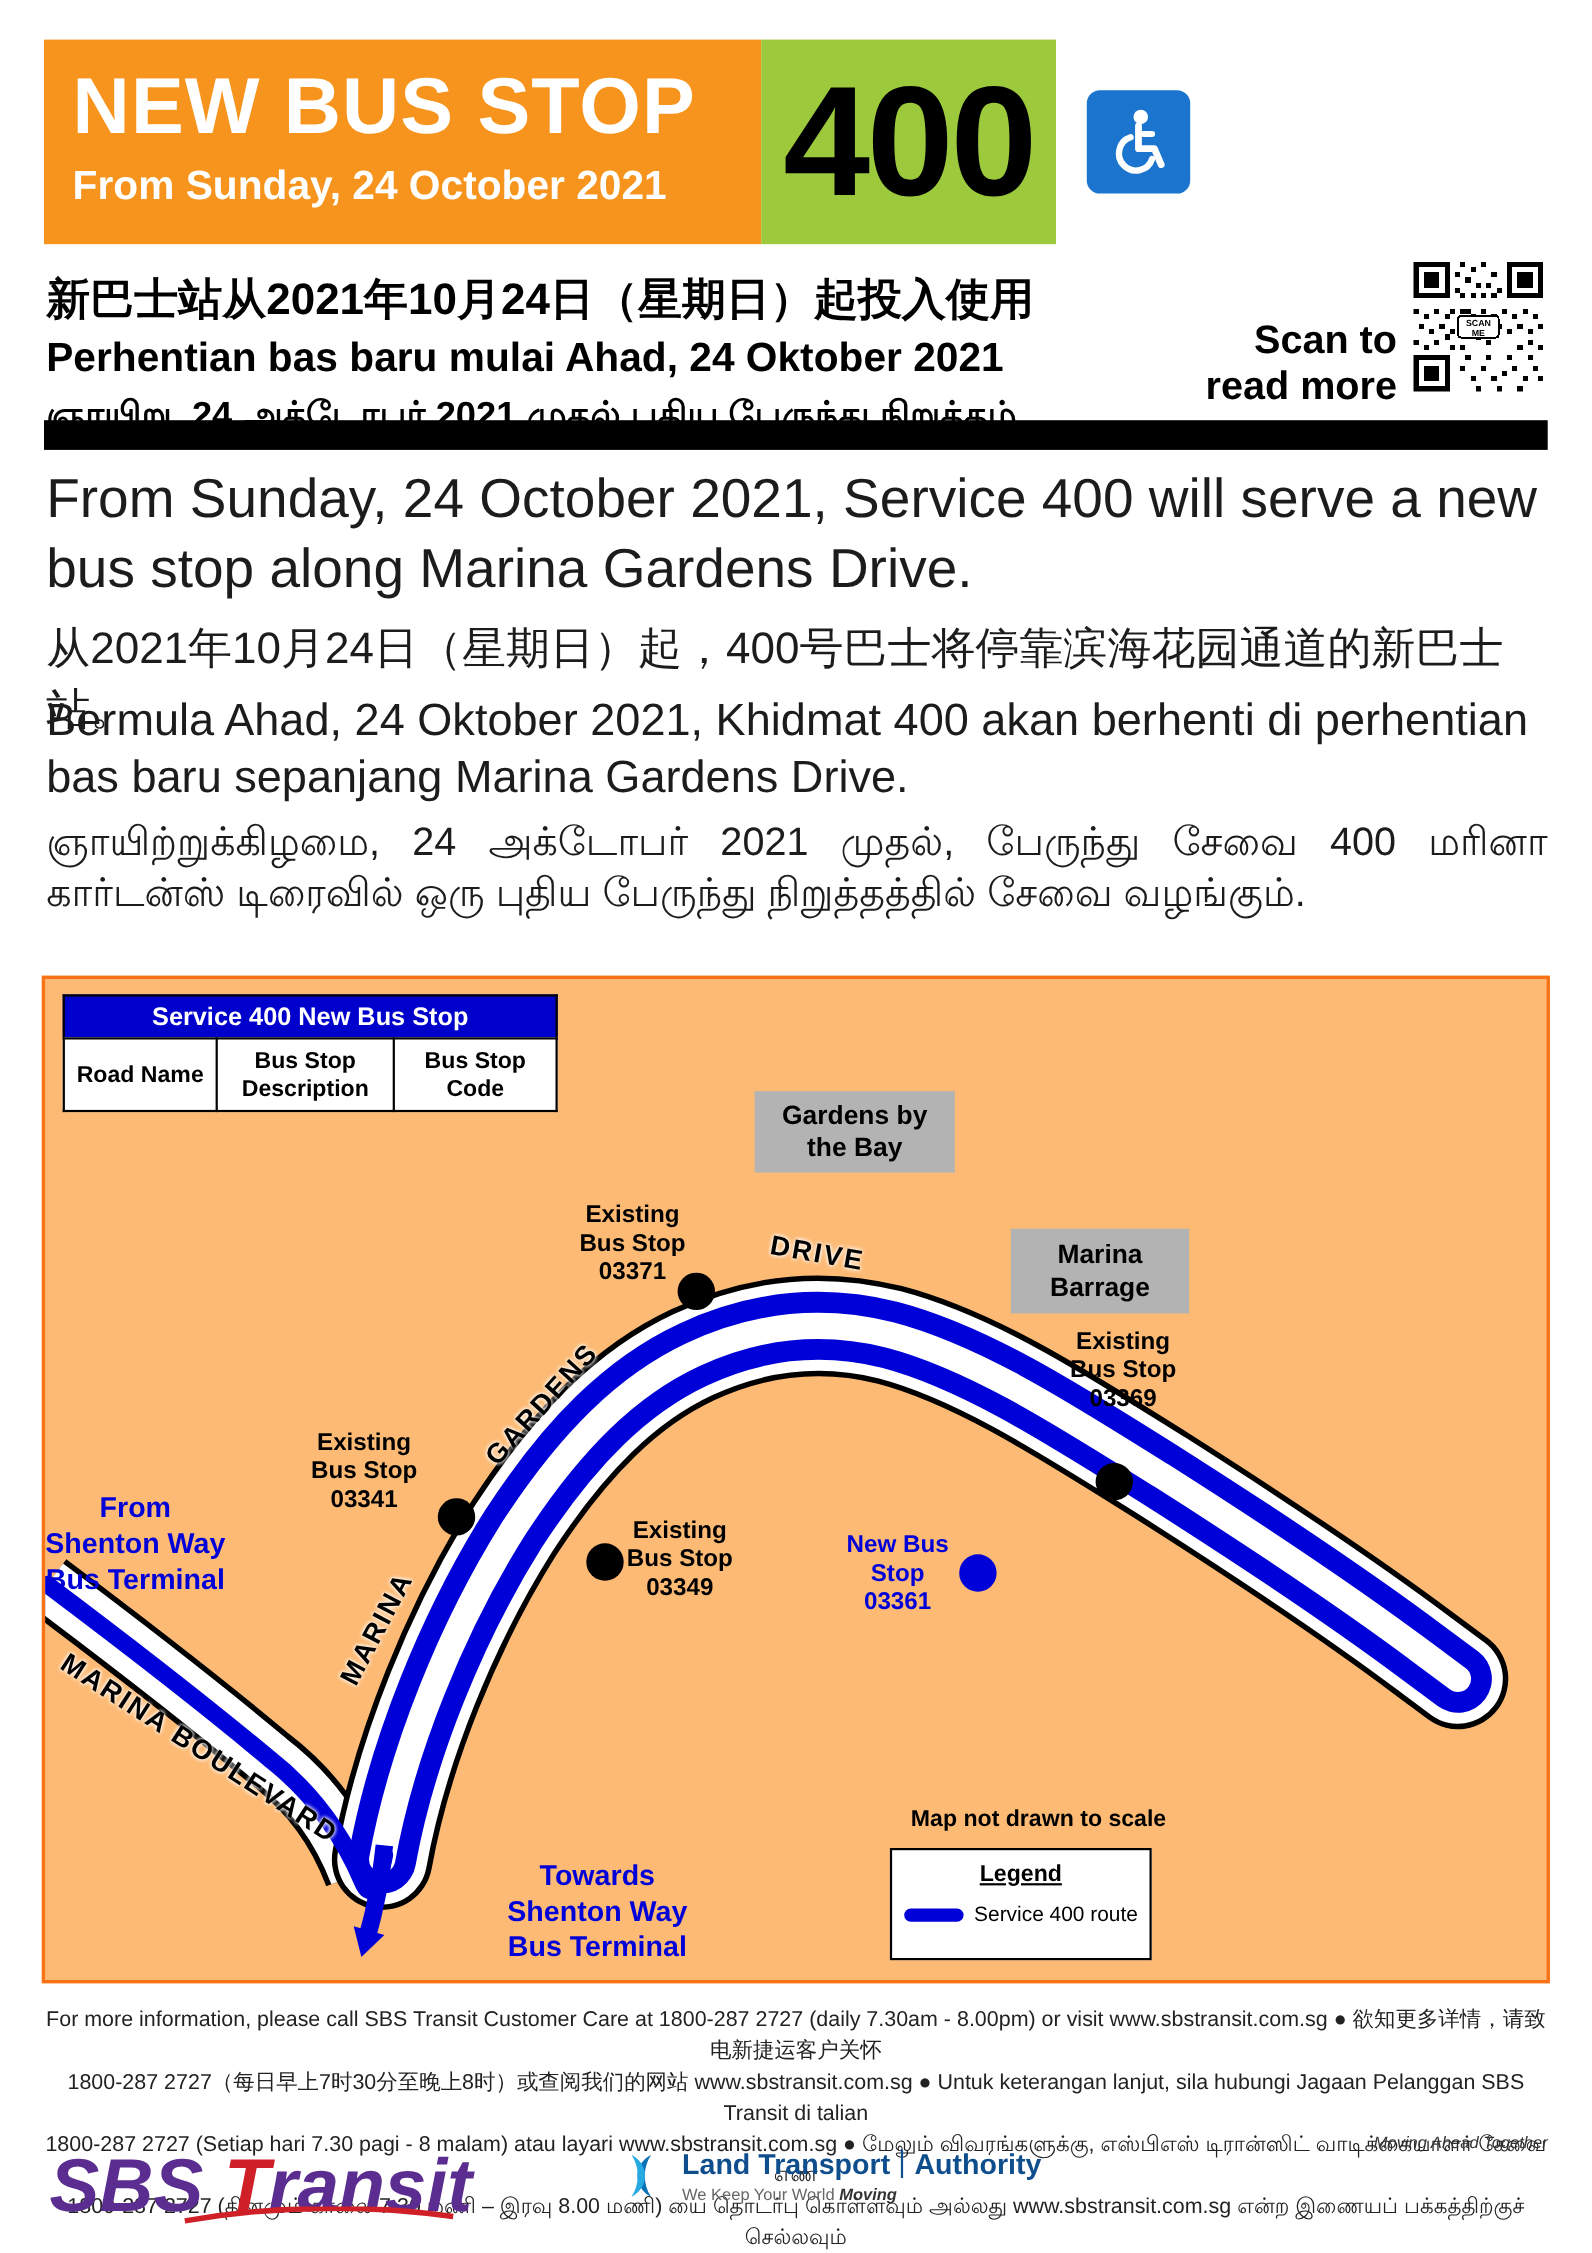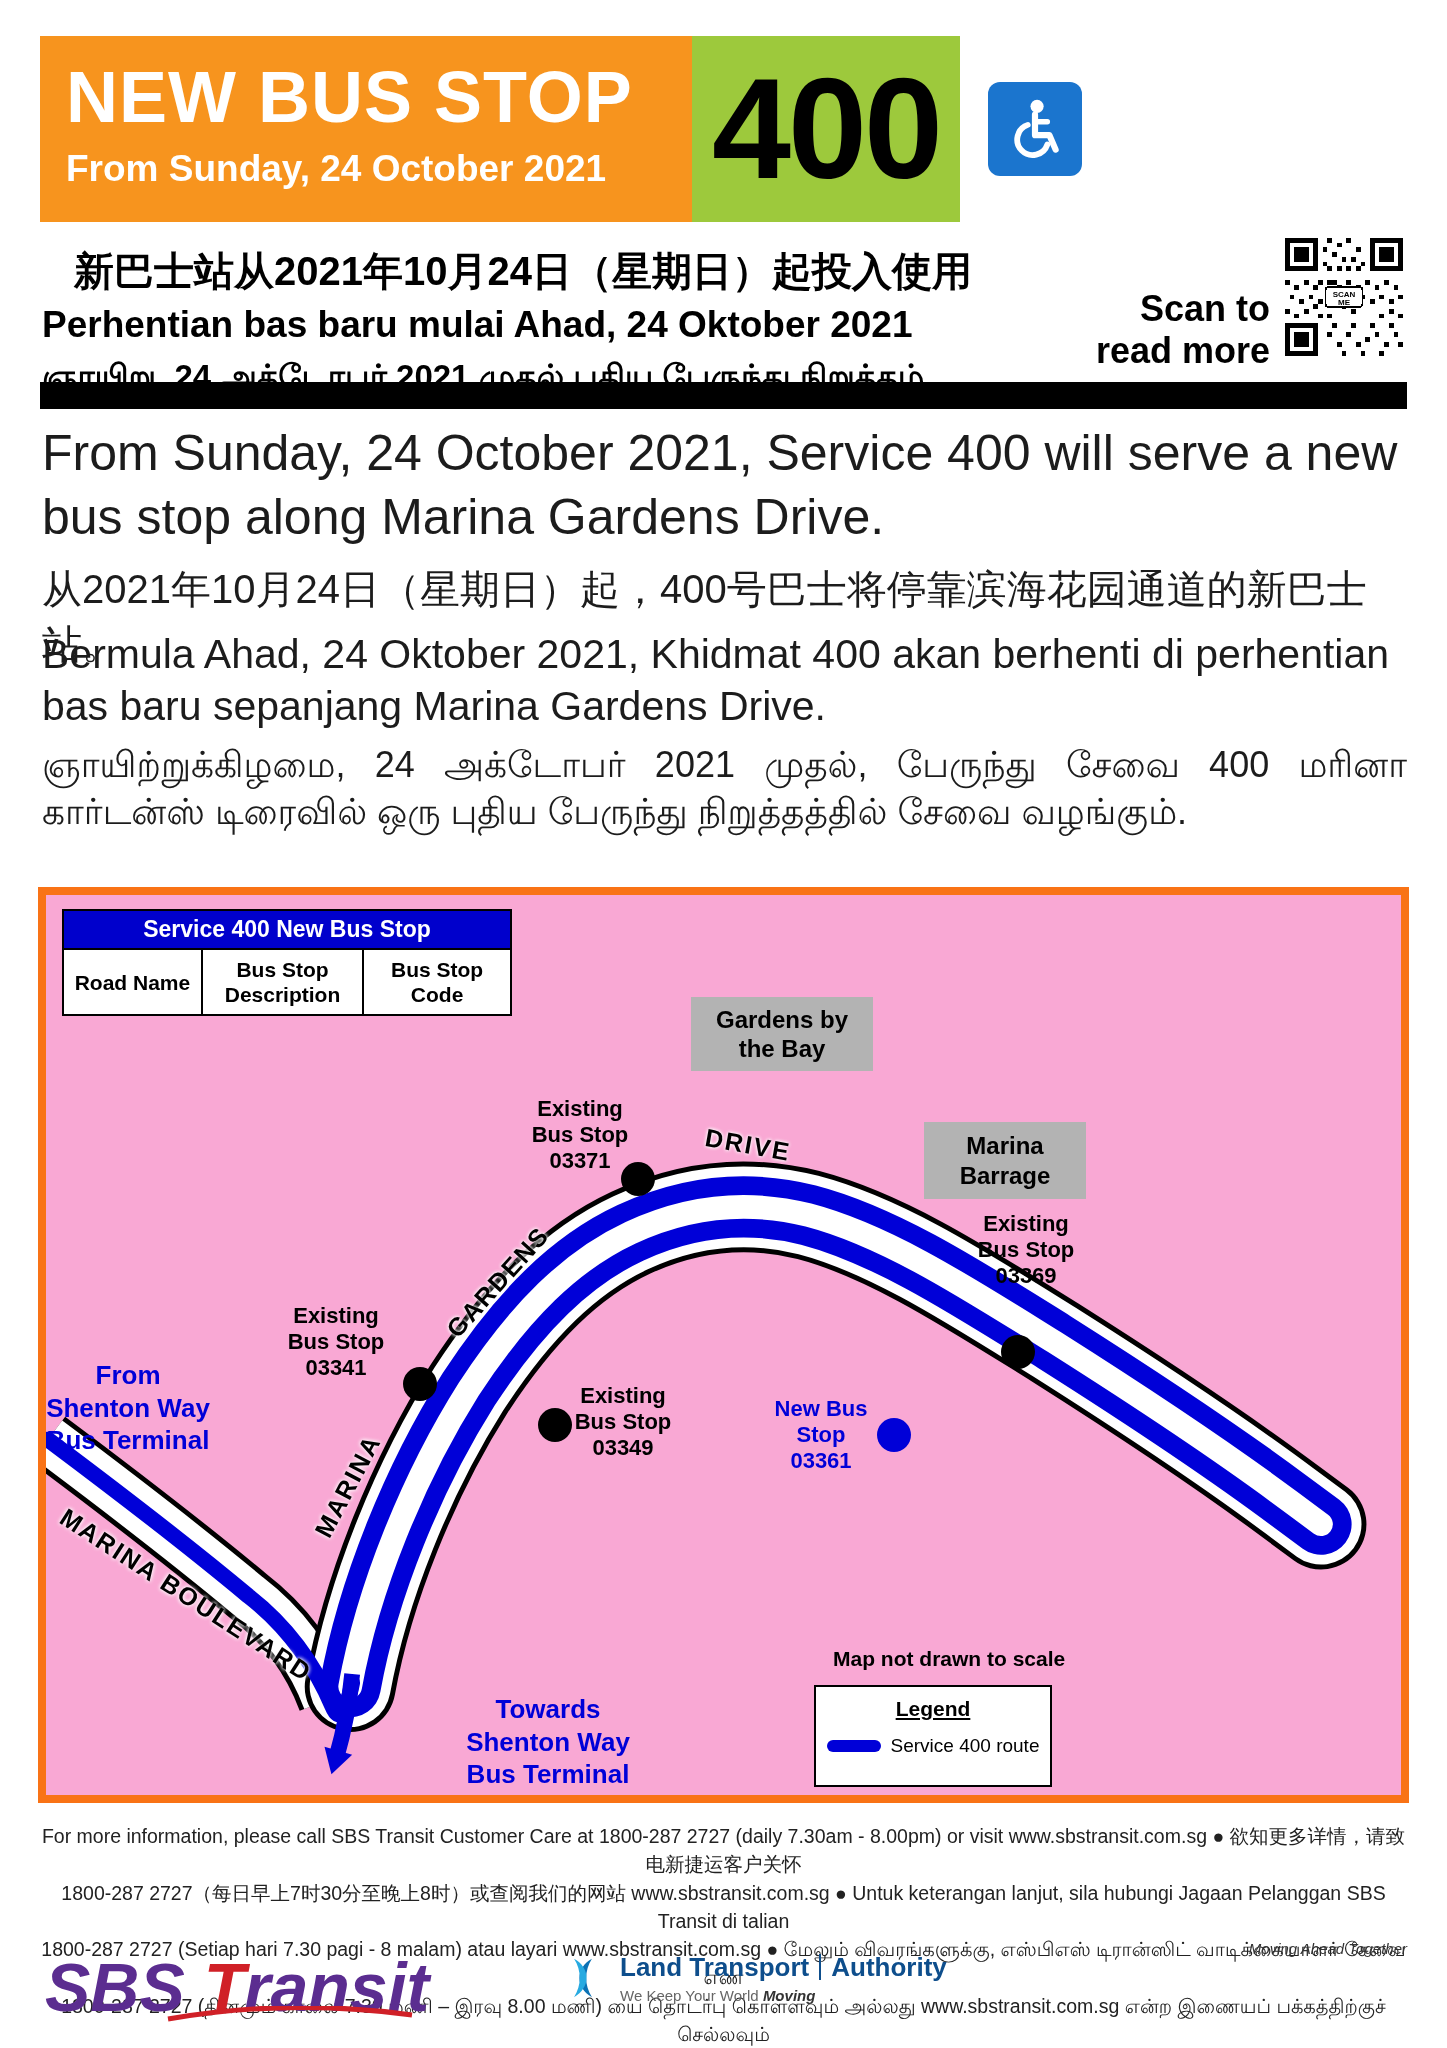--- a/index.html
+++ b/index.html
@@ -13,39 +13,39 @@
     color:#fff; padding:24px 0 0 26px; }
   .orange-title { font-size:72px; font-weight:800; letter-spacing:1px; line-height:1.05; }
   .orange-date { font-size:37px; font-weight:700; margin-top:12px; }
   .green-box { left:692px; top:36px; width:268px; height:186px; background:#9DC93C;
     display:flex; align-items:center; justify-content:center; }
   .service-num { font-size:142px; font-weight:800; line-height:1; letter-spacing:-3px; }
   .wheelchair-box { left:988px; top:82px; width:94px; height:94px; background:#1B75CE;
     border-radius:12px; display:flex; align-items:center; justify-content:center; }
 
   
-  .notice-zh { left:42px; top:244px; font-size:40px; font-weight:700;margin-left:32px; }
+  .notice-zh { left:42px; top:244px; font-size:40px; font-weight:700; }
   .notice-ms { left:42px; top:304px; font-size:37px; font-weight:700; }
   .notice-ta { left:42px; top:358px; font-size:33px; font-weight:700; }
   .scan-text { left:950px; top:288px; width:320px; text-align:right;
     font-size:36px; font-weight:700; line-height:1.18; }
   .qr-box { left:1285px; top:238px; width:118px; height:118px; }
 
   .black-bar { left:40px; top:382px; width:1367px; height:27px; background:#000; }
 
   
   .body-en { left:42px; top:422px; width:1365px; font-size:50px; line-height:1.27; color:#1c1c1c; }
   .body-zh { left:42px; top:562px; width:1365px; font-size:40px; color:#1c1c1c; }
   .body-ms { left:42px; top:628px; width:1365px; font-size:41px; line-height:1.28; color:#1c1c1c; }
   .body-ta { left:42px; top:742px; width:1365px; font-size:36px; line-height:1.3;
     text-align:justify; color:#1c1c1c; }
 
   
-  .map-box { left:38px; top:887px; width:1371px; height:916px; border:8px solid #f97316;
-    background:#f9a8d4; overflow:hidden; }
+  .map-box { left:38px; top:887px; width:1371px; height:916px; border:3px solid #f97316;
+    background:#fdba74; overflow:hidden; }
   .map-svg { position:absolute; left:0; top:0; width:100%; height:100%; }
 
   .map-table { position:absolute; left:16px; top:14px; width:450px; }
   .tbl-title { background:#0000CC; color:#fff; font-weight:700; text-align:center;
     font-size:23px; padding:5px 0; border:2px solid #000; border-bottom:none; }
   .map-table table { width:100%; border-collapse:collapse; background:#fff;padding-left:26px; }
   .map-table th, .map-table td { border:2px solid #000; text-align:center;
     padding:7px 4px; font-size:21px; line-height:1.2; }
   .map-table th { font-weight:700; }
   .map-table td { font-weight:400; }

